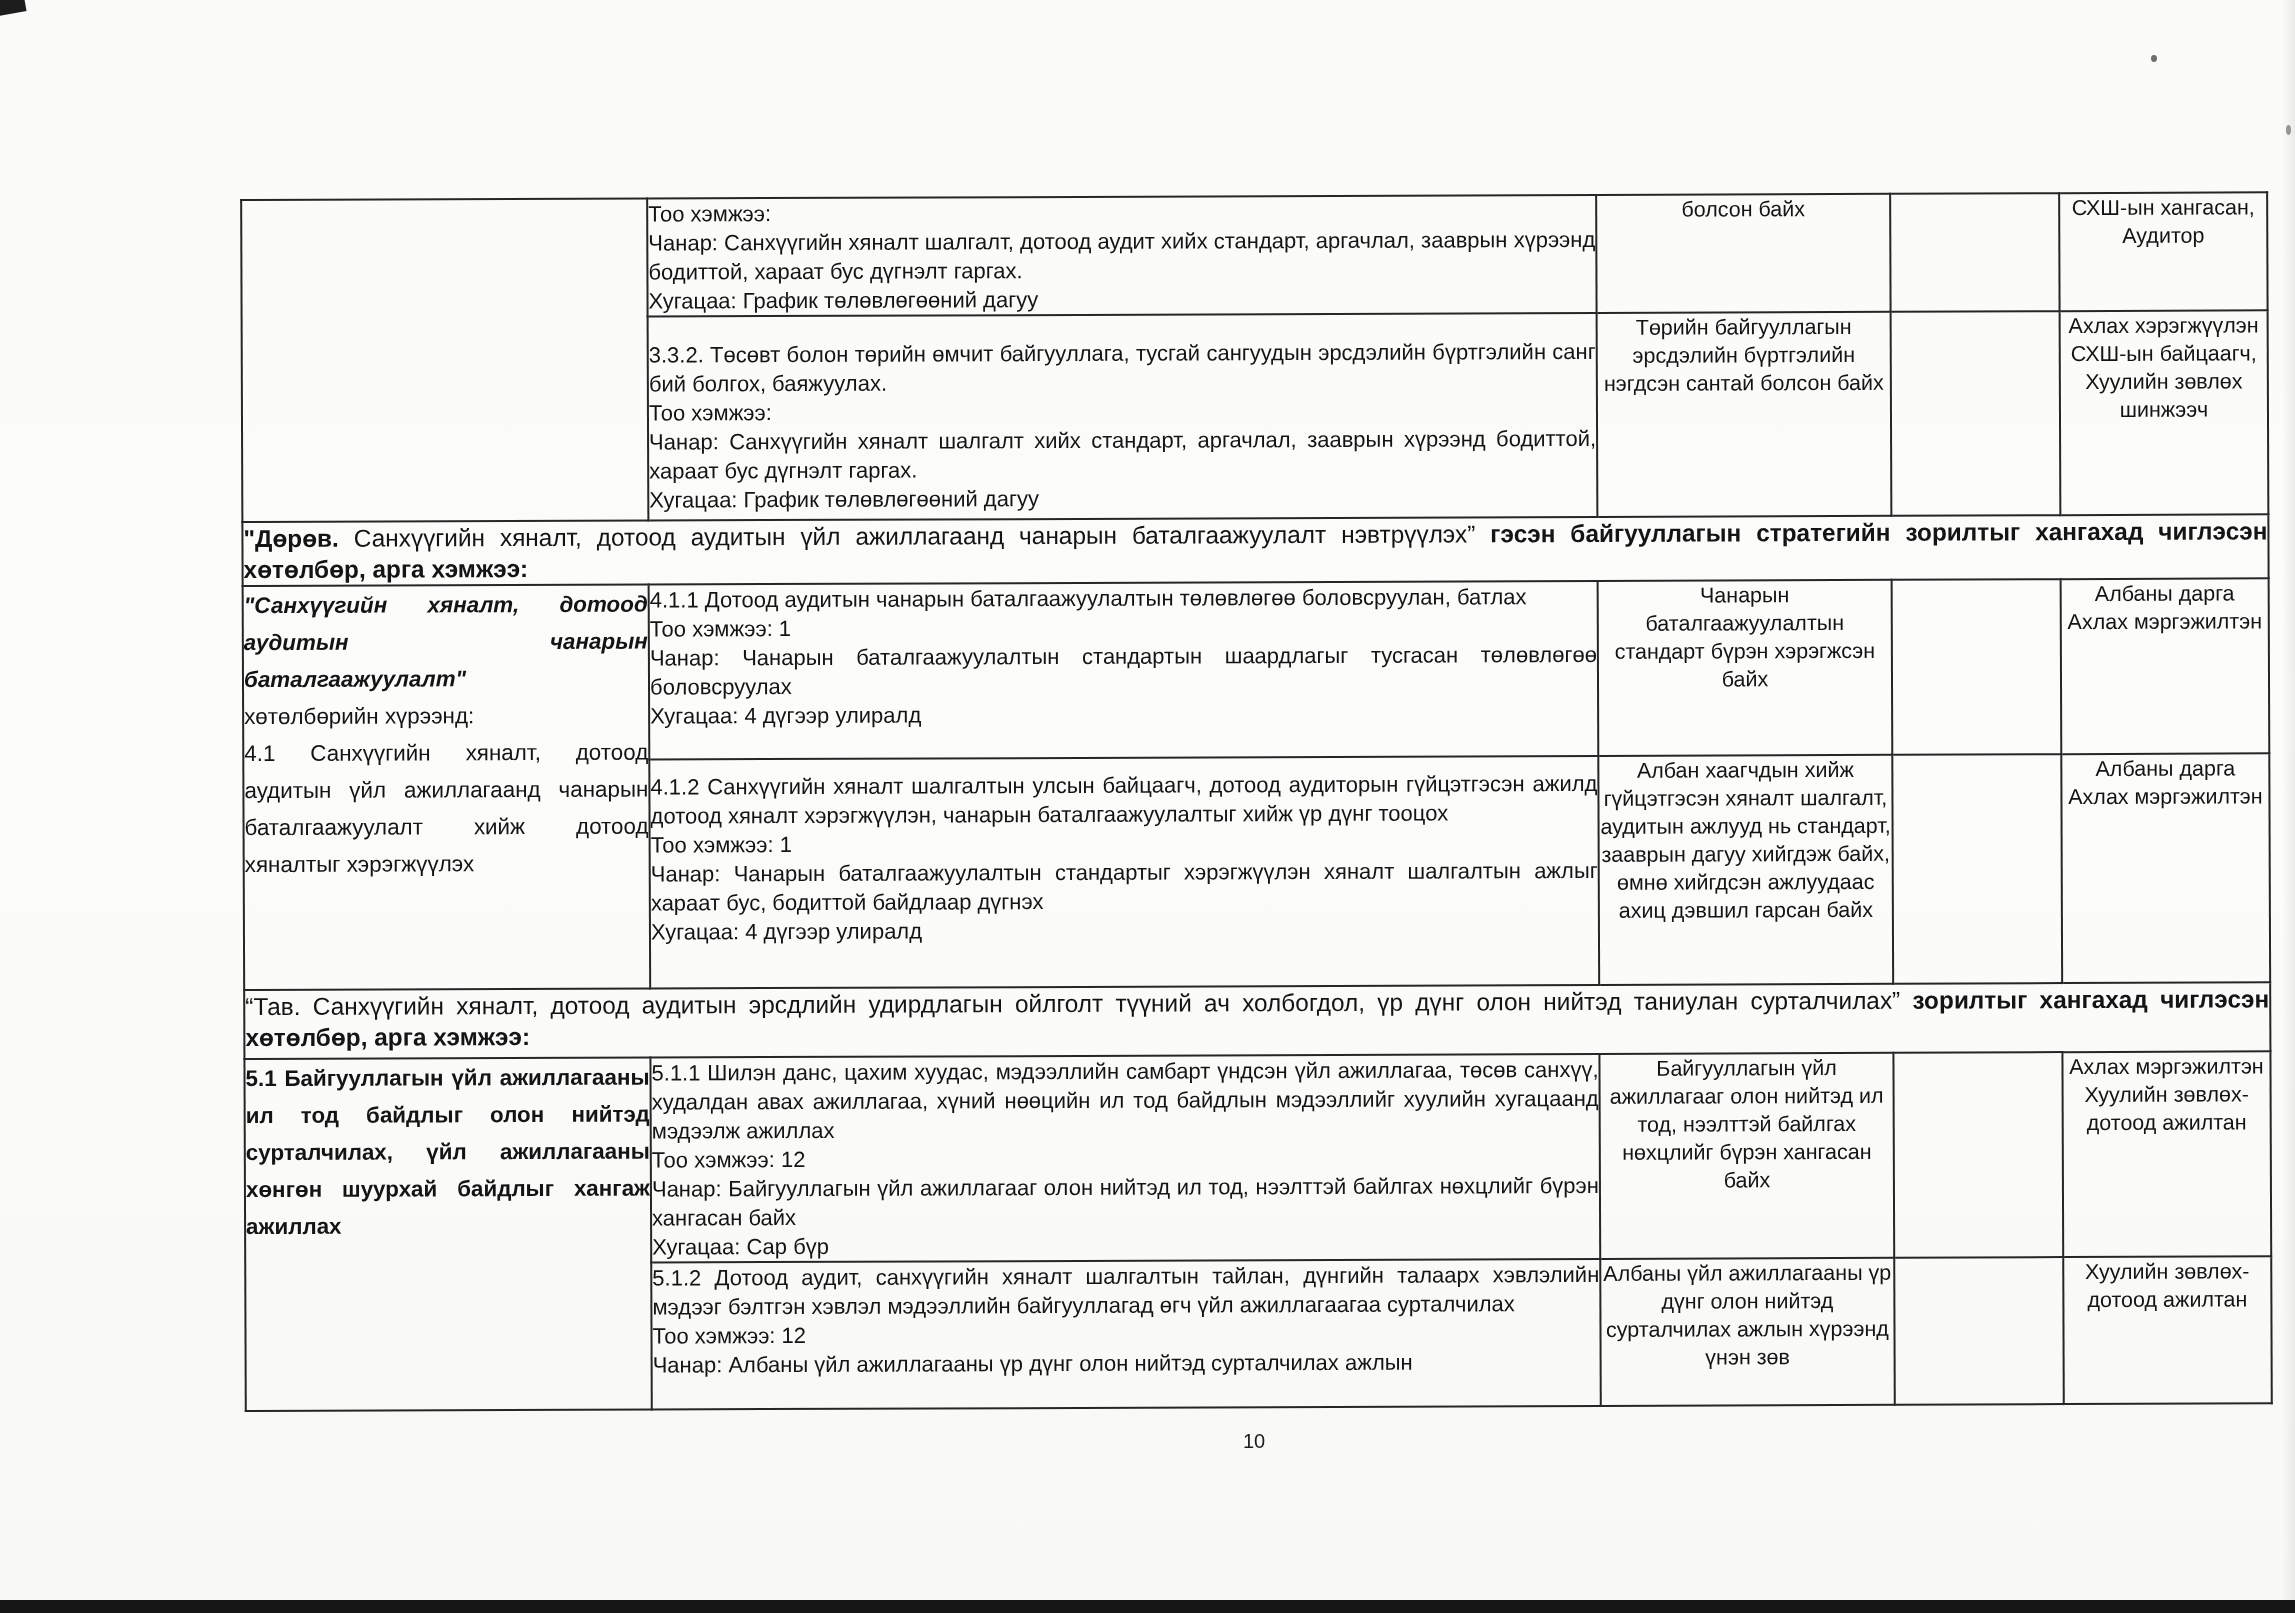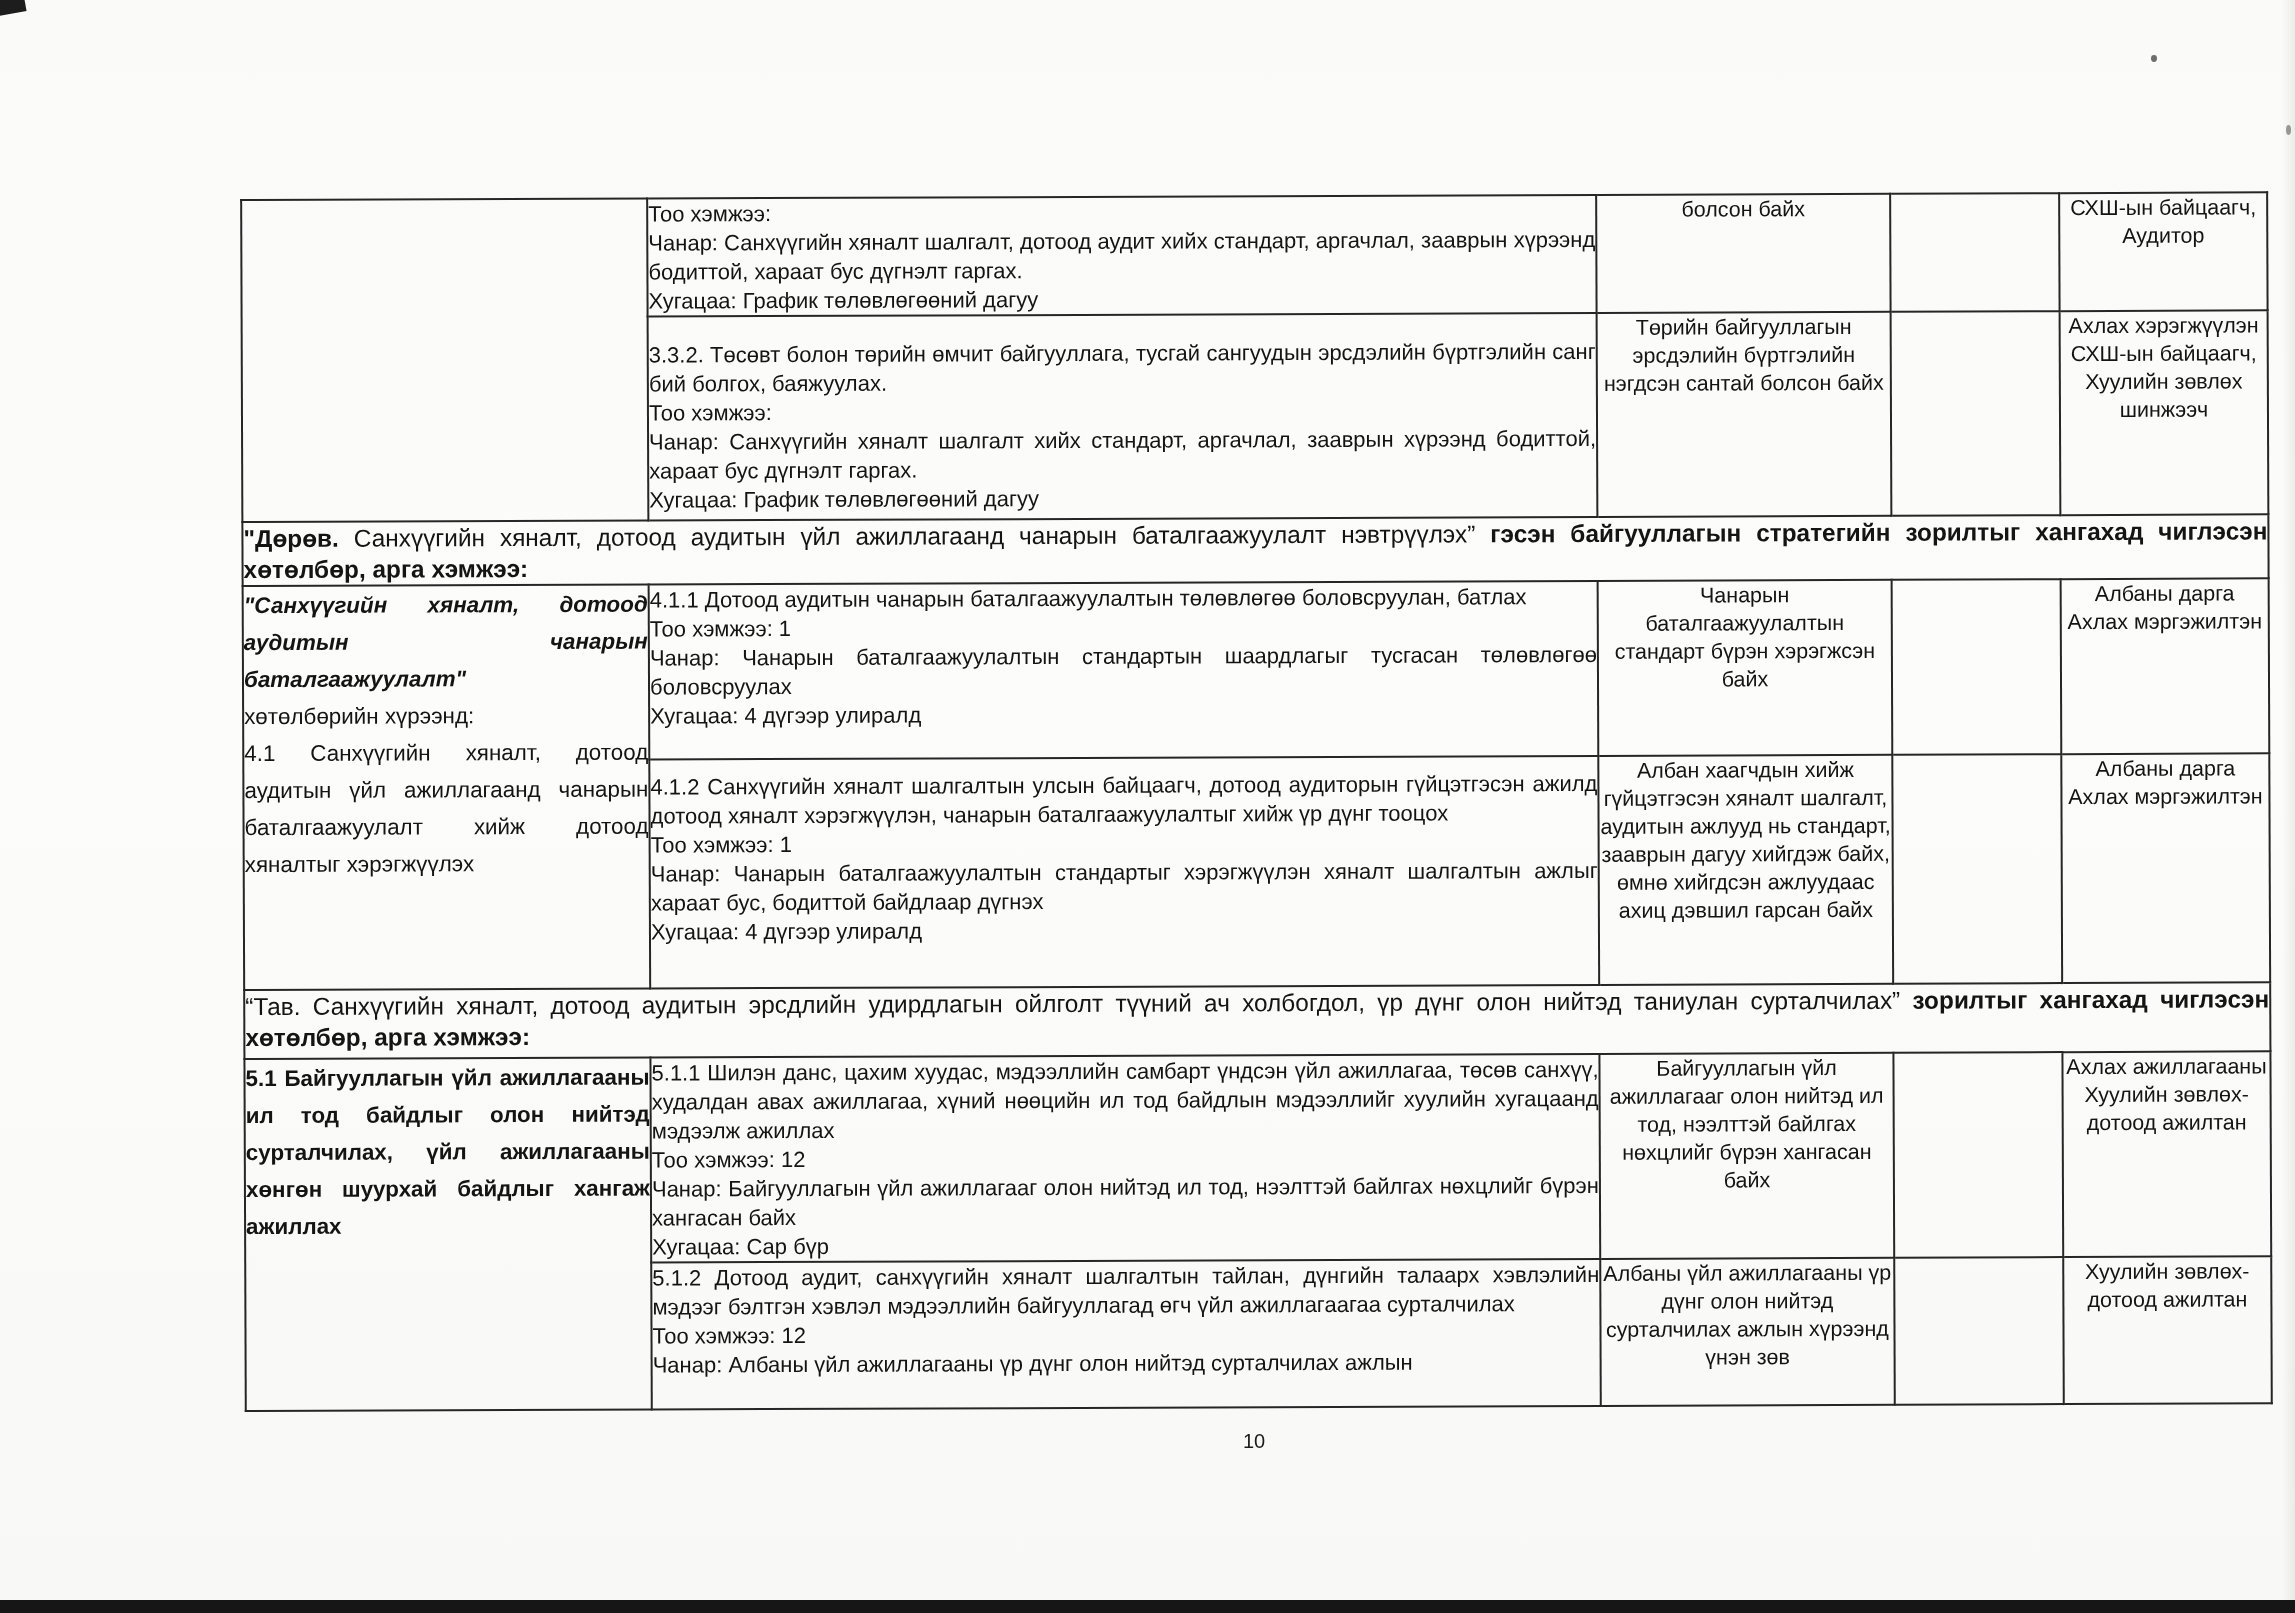--- a/index.html
+++ b/index.html
@@ -113,21 +113,21 @@
           <td class="c2">
             <div class="preline">Тоо хэмжээ:
 Чанар: Санхүүгийн хяналт шалгалт, дотоод аудит хийх стандарт, аргачлал, зааврын хүрээнд бодиттой, хараат бус дүгнэлт гаргах.
 Хугацаа: График төлөвлөгөөний дагуу</div>
           </td>
           <td class="c3">
             <div>болсон байх</div>
           </td>
           <td class="c4"></td>
           <td class="c5">
-            <div>СХШ-ын байцаагч, Аудитор</div>
+            <div>СХШ-ын хангасан, Аудитор</div>
           </td>
         </tr>
 
         <tr class="rB">
           <td class="c2 pt-lg">
             <div class="preline">3.3.2. Төсөвт болон төрийн өмчит байгууллага, тусгай сангуудын эрсдэлийн бүртгэлийн санг бий болгох, баяжуулах.
 Тоо хэмжээ:
 Чанар: Санхүүгийн хяналт шалгалт хийх стандарт, аргачлал, зааврын хүрээнд бодиттой, хараат бус дүгнэлт гаргах.
 Хугацаа: График төлөвлөгөөний дагуу</div>
           </td>
@@ -197,21 +197,21 @@
             <div class="preline">5.1.1 Шилэн данс, цахим хуудас, мэдээллийн самбарт үндсэн үйл ажиллагаа, төсөв санхүү, худалдан авах ажиллагаа, хүний нөөцийн ил тод байдлын мэдээллийг хуулийн хугацаанд мэдээлж ажиллах
 Тоо хэмжээ: 12
 Чанар: Байгууллагын үйл ажиллагааг олон нийтэд ил тод, нээлттэй байлгах нөхцлийг бүрэн хангасан байх
 Хугацаа: Сар бүр</div>
           </td>
           <td class="c3">
             <div>Байгууллагын үйл ажиллагааг олон нийтэд ил тод, нээлттэй байлгах нөхцлийг бүрэн хангасан байх</div>
           </td>
           <td class="c4"></td>
           <td class="c5 v-mid">
-            <div>Ахлах ажиллагааны Хуулийн зөвлөх-дотоод ажилтан</div>
+            <div>Ахлах мэргэжилтэн Хуулийн зөвлөх-дотоод ажилтан</div>
           </td>
         </tr>
 
         <tr class="r512">
           <td class="c2">
             <div class="preline">5.1.2 Дотоод аудит, санхүүгийн хяналт шалгалтын тайлан, дүнгийн талаарх хэвлэлийн мэдээг бэлтгэн хэвлэл мэдээллийн байгууллагад өгч үйл ажиллагаагаа сурталчилах
 Тоо хэмжээ: 12
 Чанар: Албаны үйл ажиллагааны үр дүнг олон нийтэд сурталчилах ажлын</div>
           </td>
           <td class="c3">

